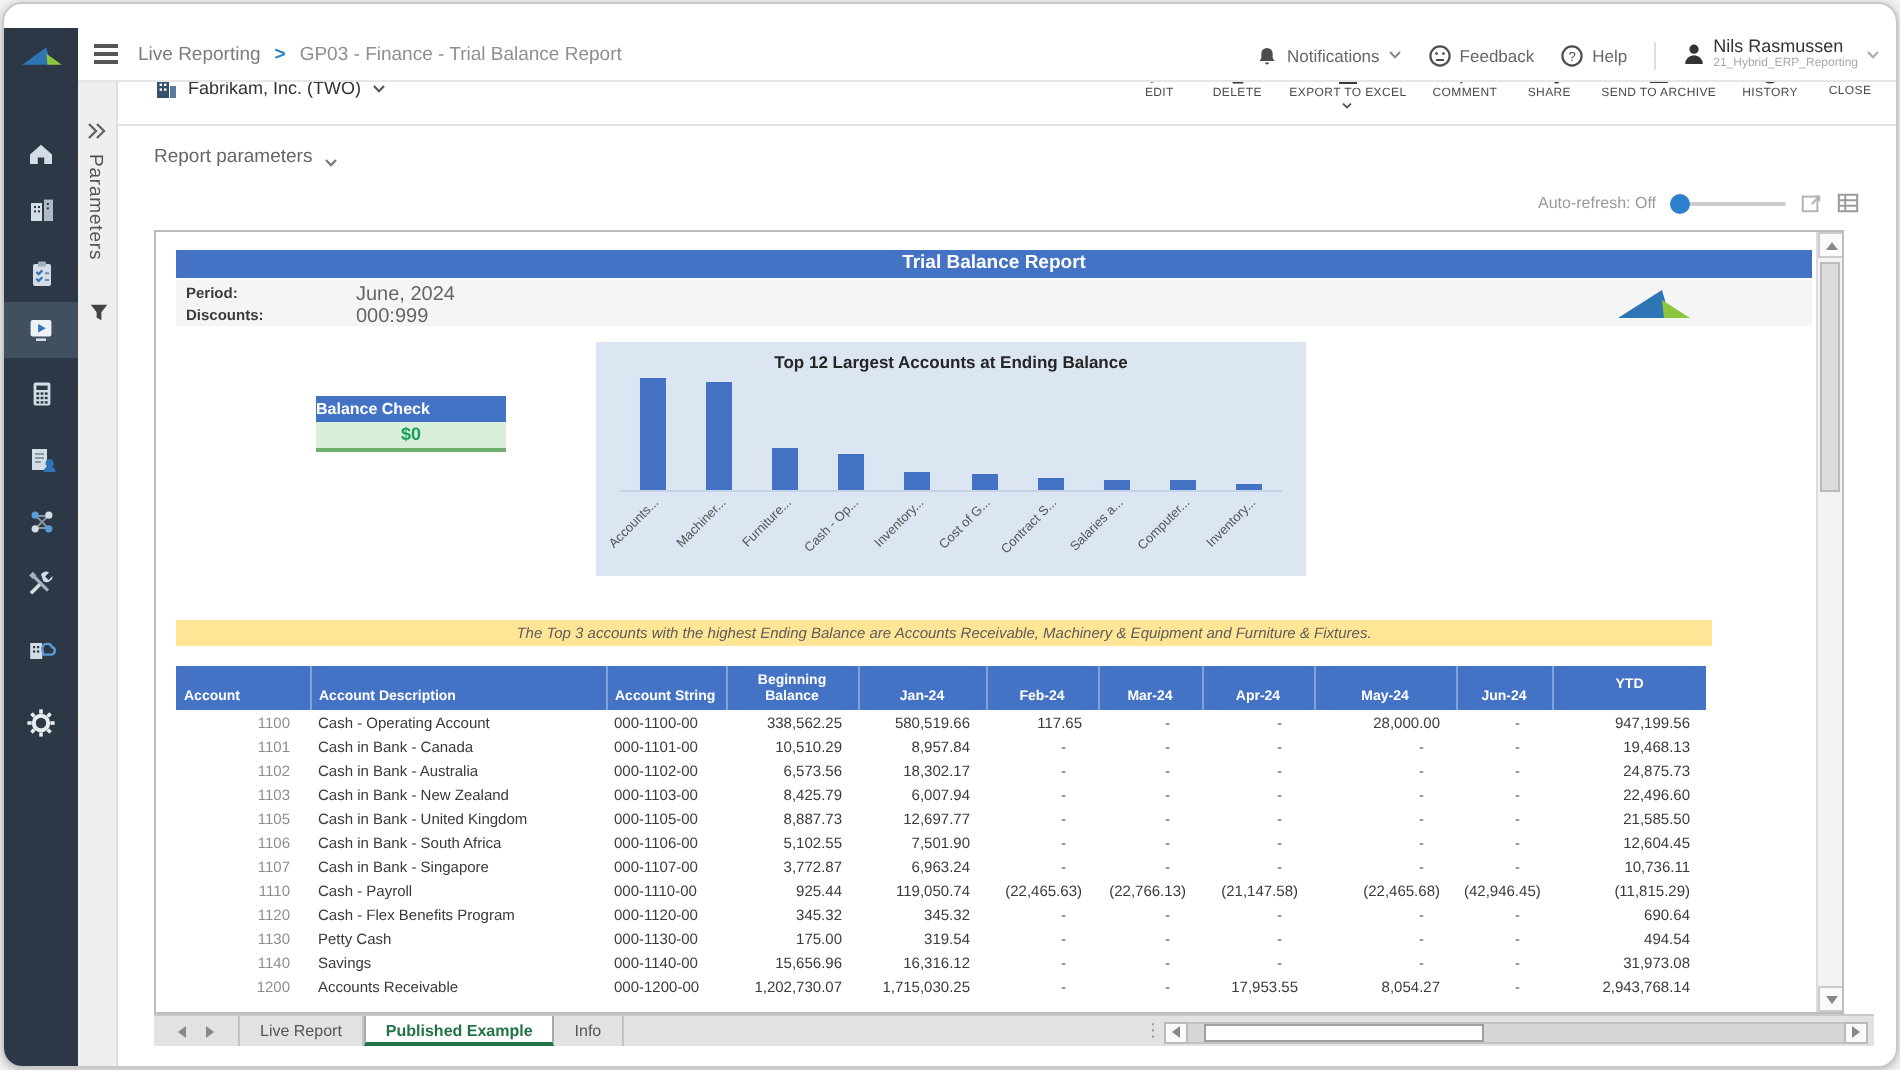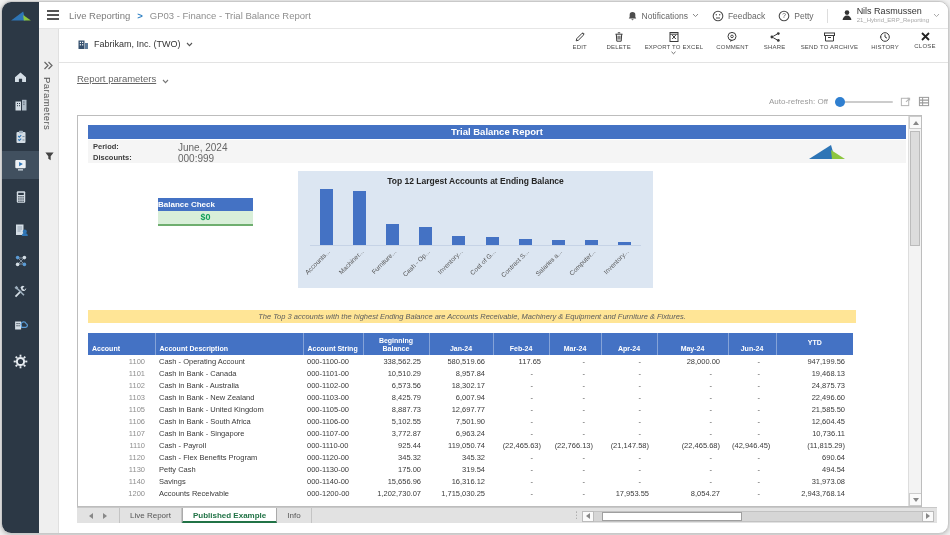--- a/index.html
+++ b/index.html
@@ -1,20 +1,20 @@
 <!DOCTYPE html>
 <html><head>
 <meta charset="utf-8">
 <style>
   html,body{margin:0;padding:0;background:#f2f2f2;font-family:"Liberation Sans",sans-serif;}
   *{box-sizing:border-box;}
   .window{position:relative;width:948px;height:533px;margin:1px auto;background:#fff;border:1px solid #c9c9c9;
           border-radius:10px;overflow:hidden;box-shadow:0 1px 5px rgba(0,0,0,.25);}
   
-  .topbar{position:absolute;left:0;top:0;width:100%;height:27px;background:#fff;border-bottom:1px solid #e6e6e6;z-index:5;}
+  .topbar{position:absolute;left:0;top:12px;width:100%;height:27px;background:#fff;border-bottom:1px solid #e6e6e6;z-index:5;}
   .logo-box{position:absolute;left:0;top:0;width:37px;height:27px;background:#2c3845;display:flex;align-items:center;justify-content:center;}
   .hamburger{position:absolute;left:45px;top:8px;width:12px;height:10px;display:flex;flex-direction:column;justify-content:space-between;cursor:pointer;}
   .hamburger span{display:block;height:1.6px;background:#555;}
   .breadcrumb{position:absolute;left:67px;top:0;height:27px;display:flex;align-items:center;gap:7px;font-size:9.5px;color:#7c7c7c;}
   .breadcrumb .sep{color:#2f80c3;font-weight:bold;}
   .breadcrumb .cur{color:#8f8f8f;}
   .topbar-right{position:absolute;right:8px;top:0;height:27px;display:flex;align-items:center;gap:13px;}
   .top-item{display:flex;align-items:center;gap:4px;font-size:8.5px;color:#666;cursor:pointer;}
   .tr-divider{width:1px;height:14px;background:#ddd;}
   .user-stack{display:flex;flex-direction:column;line-height:1.1;}
@@ -30,21 +30,21 @@
   .ps-label{position:absolute;left:3px;top:48px;writing-mode:vertical-rl;font-size:9.5px;color:#555;letter-spacing:.4px;}
   .ps-funnel{position:absolute;left:5px;top:122px;}
   
   .context-row{position:absolute;left:57px;top:27px;width:891px;height:34px;border-bottom:1px solid #e3e3e3;background:#fff;}
   .company{position:absolute;left:18px;top:9px;display:flex;align-items:center;gap:5px;font-size:9px;color:#333;cursor:pointer;}
   .toolbar{position:absolute;right:12px;top:2px;display:flex;align-items:flex-start;gap:13px;}
   .tb-btn{display:flex;flex-direction:column;align-items:center;gap:1px;cursor:pointer;min-width:26px;}
   .tb-lbl{font-size:6px;color:#4a4a4a;letter-spacing:.2px;white-space:nowrap;}
   .tb-caret{line-height:3px;}
   
-  .report-params{position:absolute;left:75px;top:71px;display:flex;align-items:flex-end;gap:6px;font-size:9.5px;color:#666;cursor:pointer;text-decoration:underline;}
+  .report-params{position:absolute;left:75px;top:71px;display:flex;align-items:flex-end;gap:6px;font-size:9.5px;color:#666;cursor:pointer;}
   .autorefresh{position:absolute;right:18px;top:94px;display:flex;align-items:center;gap:7px;}
   .ar-label{font-size:8px;color:#9a9a9a;}
   .ar-slider{position:relative;width:58px;height:10px;cursor:pointer;}
   .ar-track{position:absolute;left:0;right:0;top:4.5px;height:1.6px;background:#ccc;border-radius:1px;}
   .ar-knob{position:absolute;left:0;top:0;width:10px;height:10px;border-radius:50%;background:#2f7fd0;}
   
   .report-panel{position:absolute;left:75px;top:113px;width:845px;height:392px;background:#fff;border:1px solid #bdbdbd;overflow:hidden;z-index:2;}
   .rp-titlebar{position:absolute;left:10px;top:9px;width:818px;height:14px;background:#4472c4;color:#fff;
                font-size:9.5px;font-weight:bold;text-align:center;line-height:14px;}
   .rp-metaband{position:absolute;left:10px;top:24px;width:818px;height:23px;background:#f5f5f5;}
@@ -134,21 +134,21 @@
             <circle cx="7.7" cy="4.8" r=".7" fill="#4d4d4d"></circle>
           <path d="M4 8 h4" stroke="#4d4d4d" stroke-width="1" fill="none"></path>
         </svg>
         <span>Feedback</span>
       </div>
       <div class="top-item">
         <svg width="12" height="12" viewBox="0 0 12 12">
           <circle cx="6" cy="6" r="4.8" fill="none" stroke="#4d4d4d" stroke-width="1.1"></circle>
           <text x="6" y="8.4" font-size="6.5" text-anchor="middle" fill="#4d4d4d" font-family="Liberation Sans,sans-serif">?</text>
         </svg>
-        <span>Petty</span>
+        <span>Help</span>
       </div>
       <div class="tr-divider"></div>
       <div class="top-item">
         <svg width="12" height="12" viewBox="0 0 12 12">
           <circle cx="6" cy="3.6" r="2.3" fill="#333"></circle>
           <path d="M1.6 11a4.4 4.4 0 0 1 8.8 0Z" fill="#333"></path>
         </svg>
         <span class="user-stack">
           <span class="user-name">Nils Rasmussen</span>
           <span class="user-tenant">21_Hybrid_ERP_Reporting</span>

